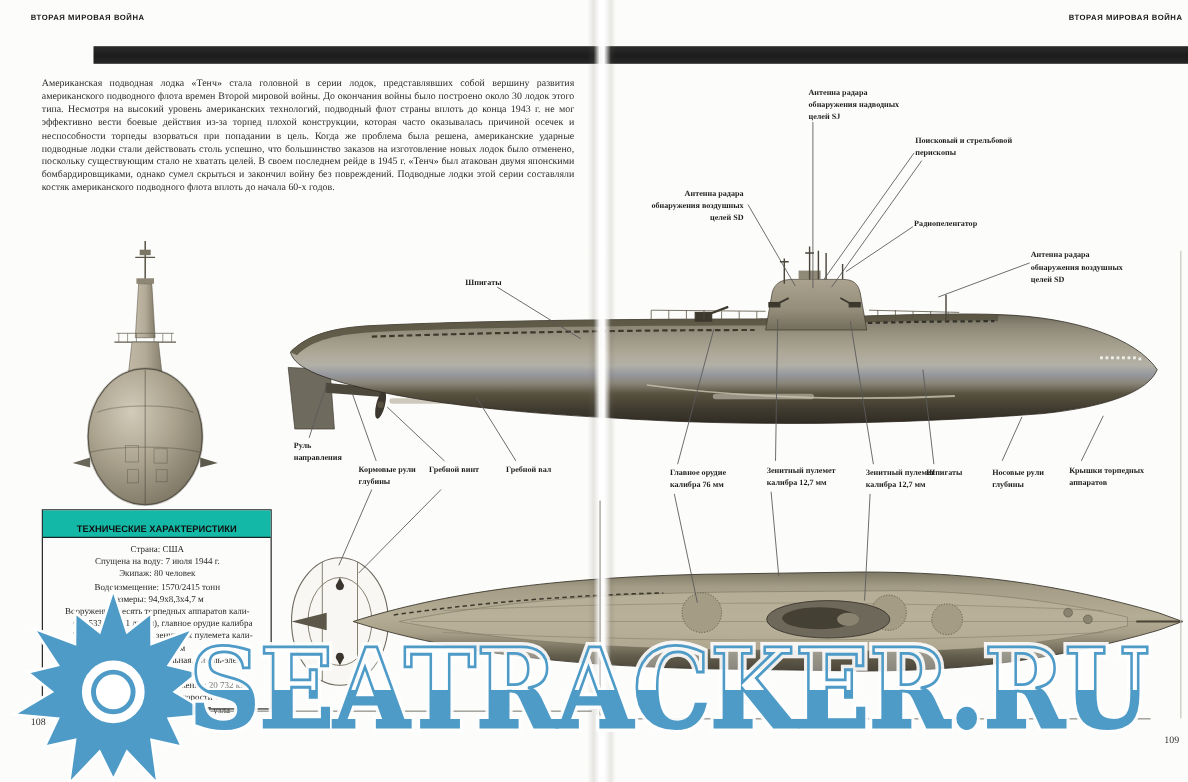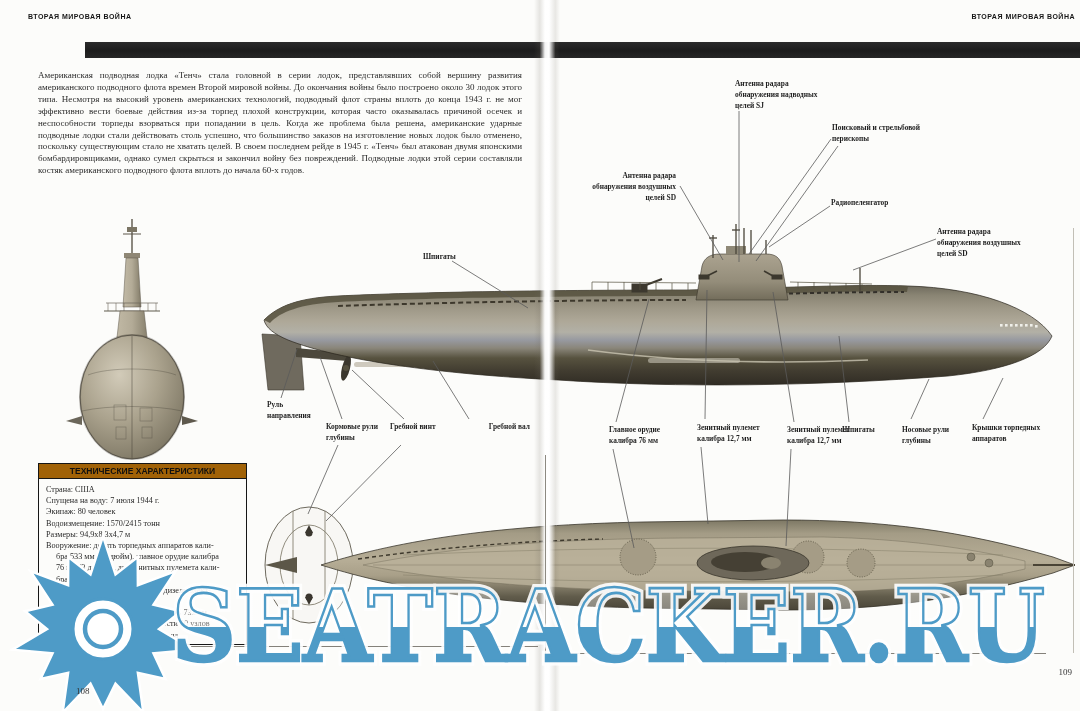--- a/index.html
+++ b/index.html
@@ -33,38 +33,38 @@
     position:absolute;font-size:7.4px;line-height:10.8px;color:#1e1e1e;
     white-space:pre-line;
     font-weight:bold;
   }
   .callout.r{text-align:right;}
   .specs{
     position:absolute;left:38px;top:463px;width:209px;height:182px;
     border:1.5px solid #161616;background:rgba(252,252,250,.55);box-sizing:border-box;
   }
   .specs-title{
-    border-bottom:1.5px solid #161616;background:#a16207;
+    border-bottom:1.5px solid #161616;background:#14b8a6;
     font-family:"Liberation Sans","DejaVu Sans",sans-serif;
-    font-size:8.5px;font-weight:bold;text-align:center;padding:2px 0 2px;color:#101010;
-  }
-  .specs-body{padding:5px 6px 0 7px;}
+    font-size:8.5px;font-weight:bold;text-align:center;padding:12px 0 2px;color:#101010;
+  }
+  .specs-body{padding:5px 6px 0 7px;text-align:center;}
   .spec-line{font-size:8.2px;line-height:11.2px;color:#2b2b2b;}
   .spec-line.ind{padding-left:10px;}
   .fold{
     position:absolute;left:534px;top:0;width:26px;height:711px;z-index:5;
     background:linear-gradient(to right,rgba(110,105,95,0) 0%,rgba(110,105,95,.16) 22%,rgba(255,255,255,.95) 42%,#ffffff 58%,rgba(110,105,95,.14) 82%,rgba(110,105,95,0) 100%);
   }
   .fold-line{position:absolute;left:545px;top:455px;width:1px;height:205px;background:#8d8a82;z-index:6;}
   .page-edge{position:absolute;left:1073px;top:228px;width:1px;height:425px;background:#c2bfb6;}
   .rule{position:absolute;height:1px;background:#84817a;}
   .rule.l{left:38px;top:646px;width:500px;}
   .rule.r{left:548px;top:653px;width:498px;}
   .pagenum{position:absolute;font-size:9px;color:#333;z-index:40;}
-  .pagenum.l{left:28px;top:686px;margin-left:48px;}
+  .pagenum.l{left:28px;top:651px;}
   .pagenum.r{right:8px;top:667px;text-align:center;}
   .ill{position:absolute;}
   .overlay{position:absolute;left:0;top:0;z-index:10;pointer-events:none;}
   .wm{position:absolute;left:0;top:0;z-index:30;pointer-events:none;}
 </style>
 </head>
 <body>
 
 <span class="hdr left">ВТОРАЯ МИРОВАЯ ВОЙНА</span>
 <span class="hdr right">ВТОРАЯ МИРОВАЯ ВОЙНА</span>
@@ -303,21 +303,21 @@
 <div class="callout" style="left:831px;top:198px;width:110px;">Радиопеленгатор</div>
 <div class="callout" style="left:937px;top:227px;width:112px;">Антенна радара
 обнаружения воздушных
 целей SD</div>
 <div class="callout" style="left:423px;top:252px;width:60px;">Шпигаты</div>
 <div class="callout" style="left:267px;top:400px;width:70px;">Руль
 направления</div>
 <div class="callout" style="left:326px;top:422px;width:82px;">Кормовые рули
 глубины</div>
 <div class="callout" style="left:390px;top:422px;width:70px;">Гребной винт</div>
-<div class="callout" style="left:460px;top:422px;width:70px;text-align:right;">Гребной вал</div>
+<div class="callout" style="left:460px;top:422px;width:70px;">Гребной вал</div>
 <div class="callout" style="left:609px;top:425px;width:88px;">Главное орудие
 калибра 76 мм</div>
 <div class="callout" style="left:697px;top:423px;width:92px;">Зенитный пулемет
 калибра 12,7 мм</div>
 <div class="callout" style="left:787px;top:425px;width:92px;">Зенитный пулемет
 калибра 12,7 мм</div>
 <div class="callout" style="left:842px;top:425px;width:55px;">Шпигаты</div>
 <div class="callout" style="left:902px;top:425px;width:78px;">Носовые рули
 глубины</div>
 <div class="callout" style="left:972px;top:423px;width:98px;">Крышки торпедных

